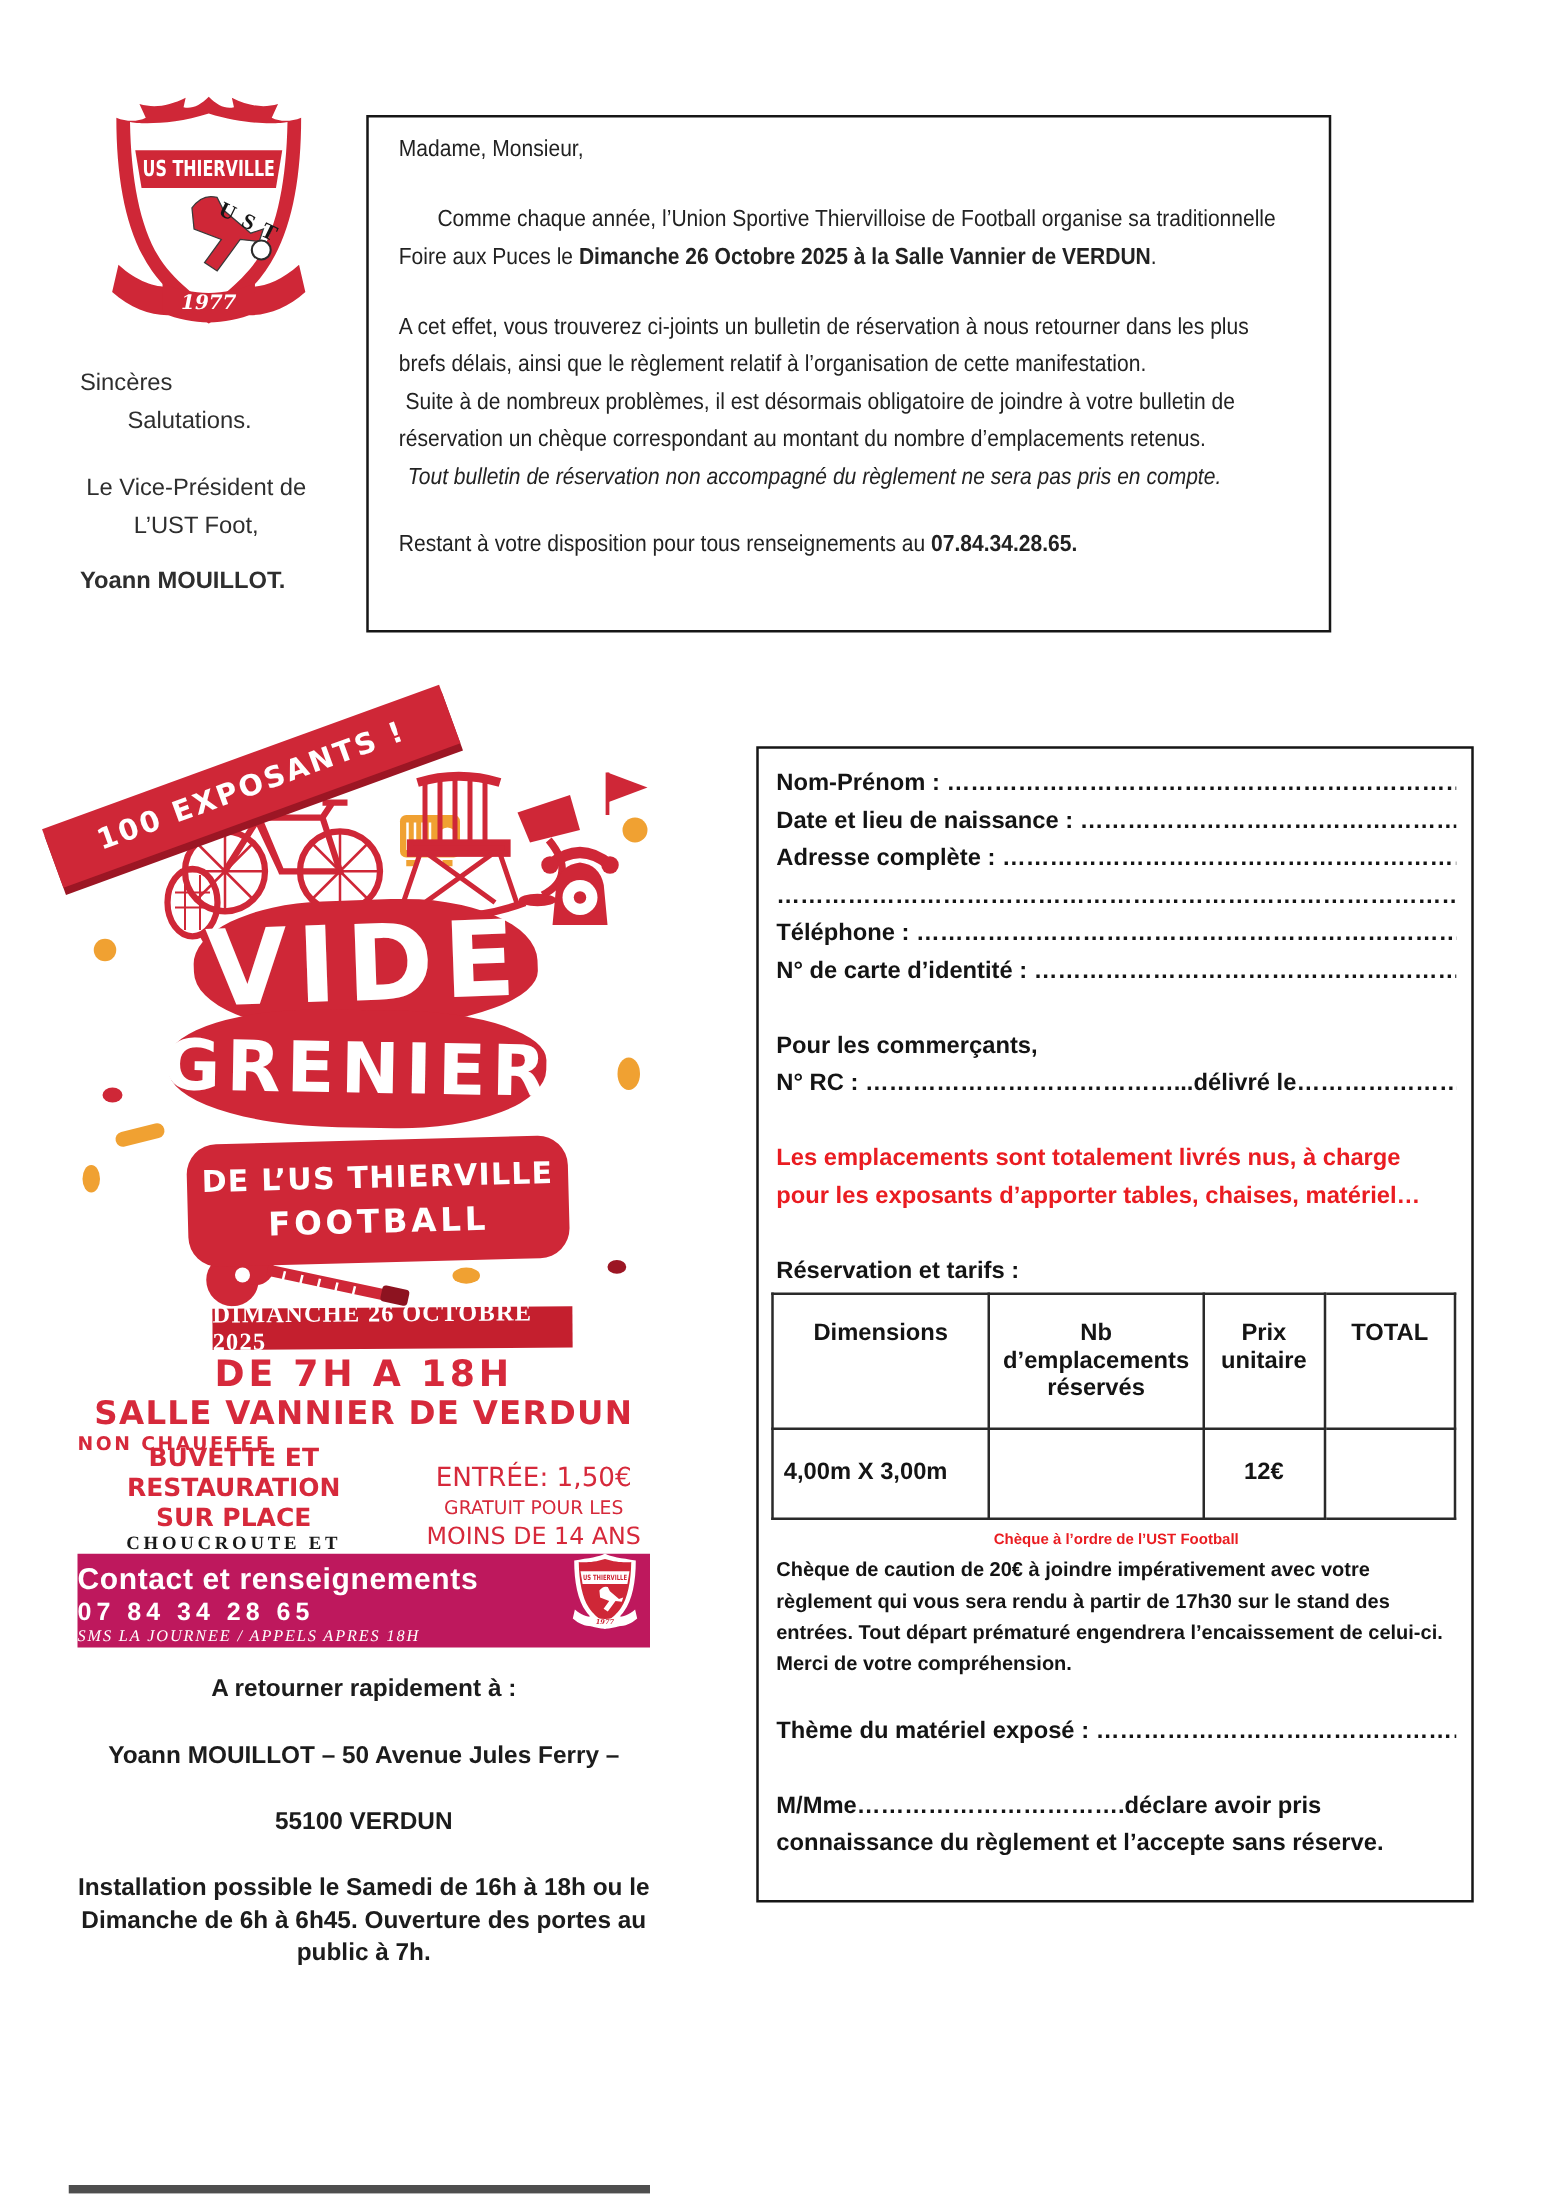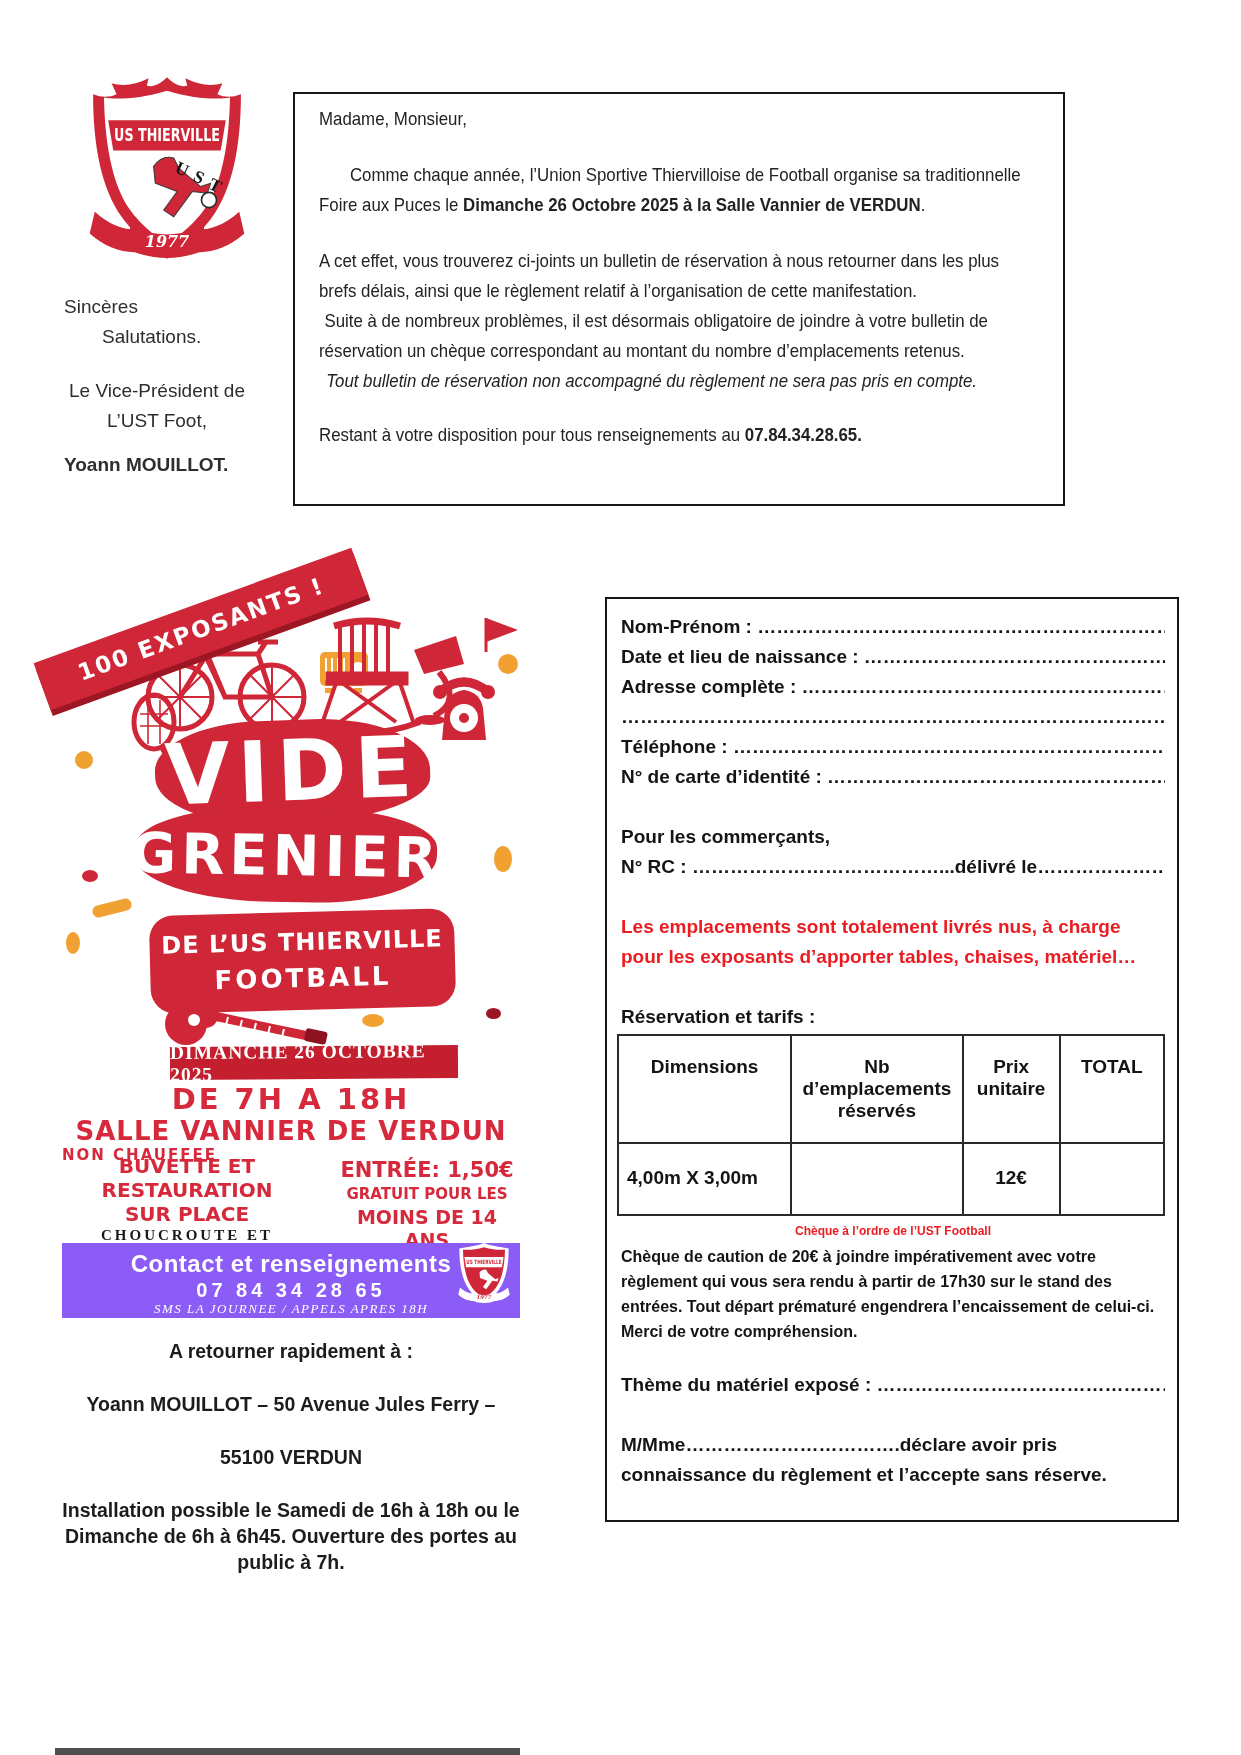--- a/index.html
+++ b/index.html
@@ -60,26 +60,26 @@
   .venue{position:absolute;left:0;right:0;top:576px;text-align:center;color:#d6293b;
           font-family:"DejaVu Sans",sans-serif;font-weight:bold;font-size:26px;letter-spacing:1px;}
   .venue-note{position:absolute;left:0;right:0;top:606px;color:#d6293b;
           font-family:"DejaVu Sans",sans-serif;font-weight:bold;font-size:15px;letter-spacing:2px;}
   .info-row{position:absolute;left:0;top:632px;width:458px;height:66px;display:flex;align-items:center;}
   .info-left{width:250px;text-align:center;color:#d6293b;font-family:"DejaVu Sans",sans-serif;font-weight:bold;}
   .info-left .i1{font-size:20px;line-height:24px;padding-top:6px;}
   .info-left .i2{font-size:20px;line-height:24px;}
   .info-left .i3{font-family:"Liberation Serif",serif;color:#191919;font-size:15px;letter-spacing:3px;line-height:18px;}
   .info-divider{width:6px;background:#cf2737;margin:0 8px;}
-  .info-right{flex:1;text-align:center;color:#d6293b;font-family:"DejaVu Sans",sans-serif;font-weight:bold;}
+  .info-right{flex:1;text-align:center;color:#d6293b;font-family:"DejaVu Sans",sans-serif;font-weight:normal;}
   .info-right .i1{font-size:21px;line-height:25px;}
   .info-right .i2{font-size:15px;line-height:23px;}
   .info-right .i3{font-size:19px;line-height:23px;}
-  .contact-bar{position:absolute;left:0;top:703px;width:458px;height:75px;background:#8b5cf6;color:#fff;
-          text-align:center;z-index:4;}
+  .contact-bar{position:absolute;left:0;top:703px;width:458px;height:75px;background:#be185d;color:#fff;
+          z-index:4;}
   .contact-bar .c1{font-size:24px;font-weight:bold;letter-spacing:0.5px;padding-top:7px;}
   .contact-bar .c2{font-size:20px;font-weight:bold;letter-spacing:4px;line-height:24px;}
   .contact-bar .c3{font-family:"Liberation Serif",serif;font-style:italic;font-size:13px;letter-spacing:1.5px;line-height:14px;}
   .mini-crest{position:absolute;right:8px;top:-2px;width:56px;height:66px;}
   .mini-crest svg{width:100%;height:100%;}
 
   
   .return-block{position:absolute;left:62px;top:1338px;width:458px;text-align:center;color:#1c1c1c;
           font-weight:bold;font-size:19.5px;}
   .return-block p{margin:0 0 27px 0;line-height:26px;}

